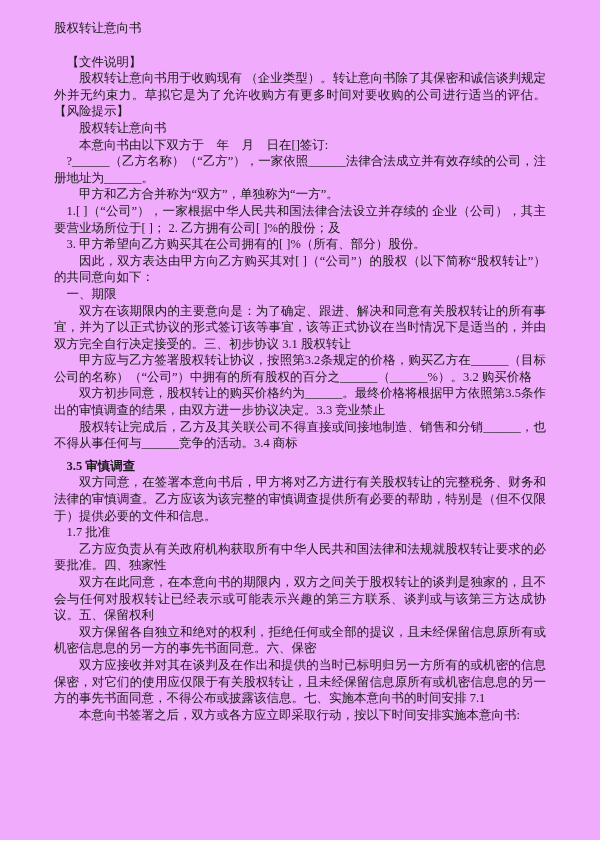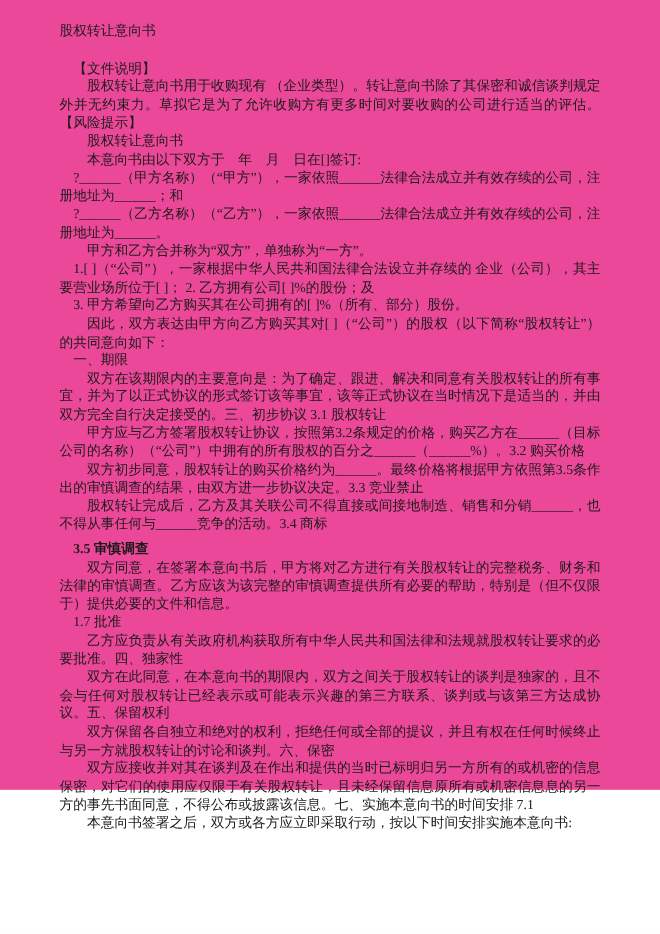--- a/index.html
+++ b/index.html
@@ -10,23 +10,23 @@
   body {
     width: 600px;
     height: 849px;
     overflow: hidden;
     font-family: "Liberation Serif", "DejaVu Serif", serif;
     color: #1a1a1a;
   }
   .page {
     box-sizing: border-box;
     width: 600px;
-    height: 718px;
+    height: 840px;
     padding: 20px 54px 10px 54px;
-    background: #ec4899;
+    background: #f0abfc;
   }
   .doc-title {
     font-size: 12.5px;
     font-weight: 400;
     margin: 0 0 17px 0;
     line-height: 16.6px;
   }
   .para {
     font-size: 12.5px;
     line-height: 16.6px;
@@ -41,33 +41,32 @@
 </head>
 <body>
 
 <div class="page">
   <h1 class="doc-title">股权转让意向书</h1>
 
   <p class="para indent-1">【文件说明】</p>
   <p class="para">股权转让意向书用于收购现有 （企业类型）。转让意向书除了其保密和诚信谈判规定外并无约束力。草拟它是为了允许收购方有更多时间对要收购的公司进行适当的评估。【风险提示】</p>
   <p class="para">股权转让意向书</p>
   <p class="para">本意向书由以下双方于　年　月　日在[]签订:</p>
-  <p class="para indent-1">?______（甲方名称）（“甲方”），一家依照______法律合法成立并有效存续的公司，注册地址为______；和</p>
   <p class="para indent-1">?______（乙方名称）（“乙方”），一家依照______法律合法成立并有效存续的公司，注册地址为______。</p>
   <p class="para">甲方和乙方合并称为“双方”，单独称为“一方”。</p>
   <p class="para indent-1">1.[ ]（“公司”），一家根据中华人民共和国法律合法设立并存续的 企业（公司），其主要营业场所位于[ ]； 2. 乙方拥有公司[ ]%的股份；及</p>
   <p class="para indent-1">3. 甲方希望向乙方购买其在公司拥有的[ ]%（所有、部分）股份。</p>
   <p class="para">因此，双方表达由甲方向乙方购买其对[ ]（“公司”）的股权（以下简称“股权转让”）的共同意向如下：</p>
   <p class="para indent-1">一、期限</p>
   <p class="para">双方在该期限内的主要意向是：为了确定、跟进、解决和同意有关股权转让的所有事宜，并为了以正式协议的形式签订该等事宜，该等正式协议在当时情况下是适当的，并由双方完全自行决定接受的。三、初步协议 3.1 股权转让</p>
   <p class="para">甲方应与乙方签署股权转让协议，按照第3.2条规定的价格，购买乙方在______（目标公司的名称）（“公司”）中拥有的所有股权的百分之______（______%）。3.2 购买价格</p>
   <p class="para">双方初步同意，股权转让的购买价格约为______。最终价格将根据甲方依照第3.5条作出的审慎调查的结果，由双方进一步协议决定。3.3 竞业禁止</p>
   <p class="para">股权转让完成后，乙方及其关联公司不得直接或间接地制造、销售和分销______，也不得从事任何与______竞争的活动。3.4 商标</p>
   <p class="para indent-1 gap-sm">3.5 审慎调查</p>
   <p class="para">双方同意，在签署本意向书后，甲方将对乙方进行有关股权转让的完整税务、财务和法律的审慎调查。乙方应该为该完整的审慎调查提供所有必要的帮助，特别是（但不仅限于）提供必要的文件和信息。</p>
   <p class="para indent-1">1.7 批准</p>
   <p class="para">乙方应负责从有关政府机构获取所有中华人民共和国法律和法规就股权转让要求的必要批准。四、独家性</p>
   <p class="para">双方在此同意，在本意向书的期限内，双方之间关于股权转让的谈判是独家的，且不会与任何对股权转让已经表示或可能表示兴趣的第三方联系、谈判或与该第三方达成协议。五、保留权利</p>
-  <p class="para">双方保留各自独立和绝对的权利，拒绝任何或全部的提议，并且有权在任何时候终止与另一方就股权转让的讨论和谈判。六、保密</p>
+  <p class="para">双方保留各自独立和绝对的权利，拒绝任何或全部的提议，且未经保留信息原所有或机密信息息的另一方的事先书面同意。六、保密</p>
   <p class="para">双方应接收并对其在谈判及在作出和提供的当时已标明归另一方所有的或机密的信息保密，对它们的使用应仅限于有关股权转让，且未经保留信息原所有或机密信息息的另一方的事先书面同意，不得公布或披露该信息。七、实施本意向书的时间安排 7.1</p>
   <p class="para">本意向书签署之后，双方或各方应立即采取行动，按以下时间安排实施本意向书:</p>
 
 </div>
 
 </body></html>

